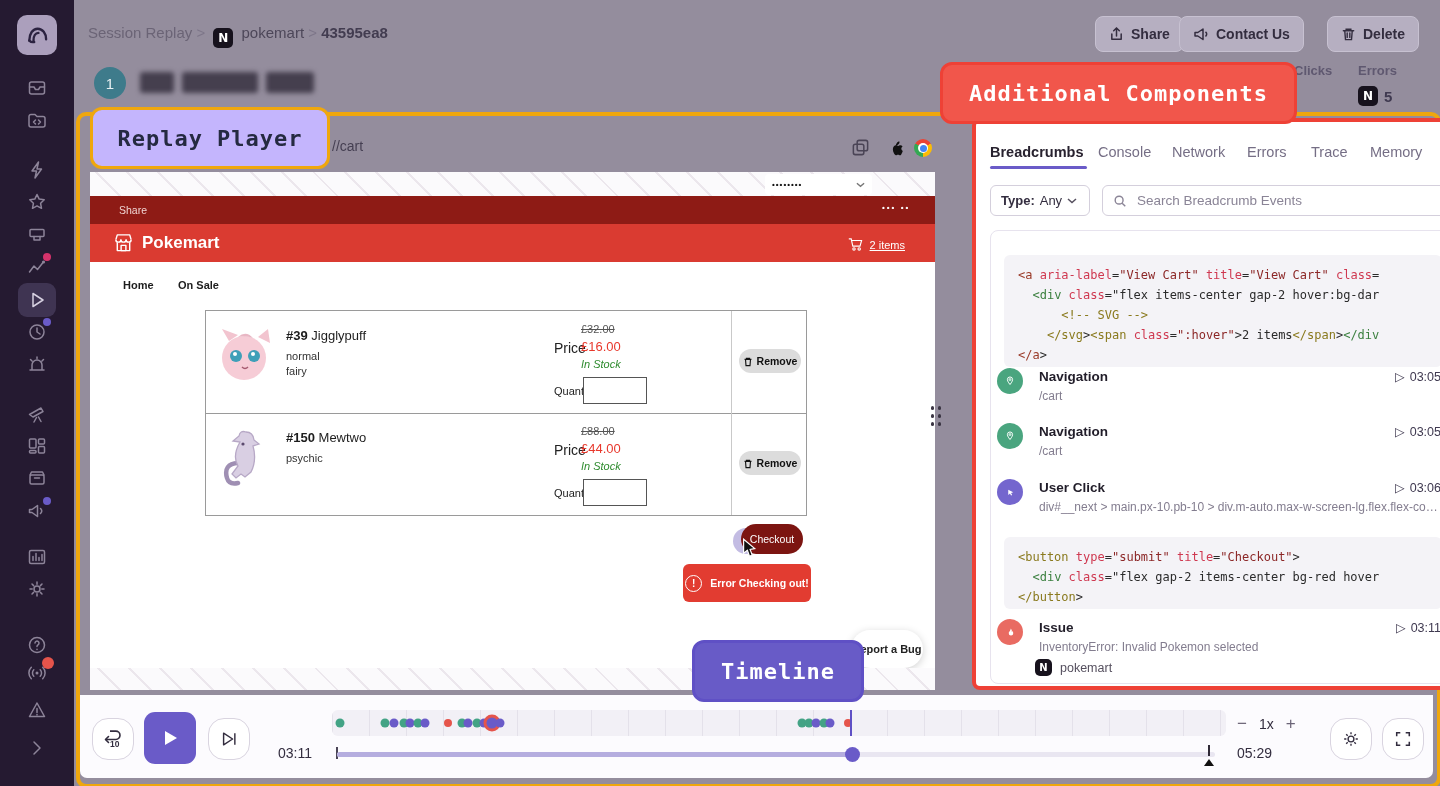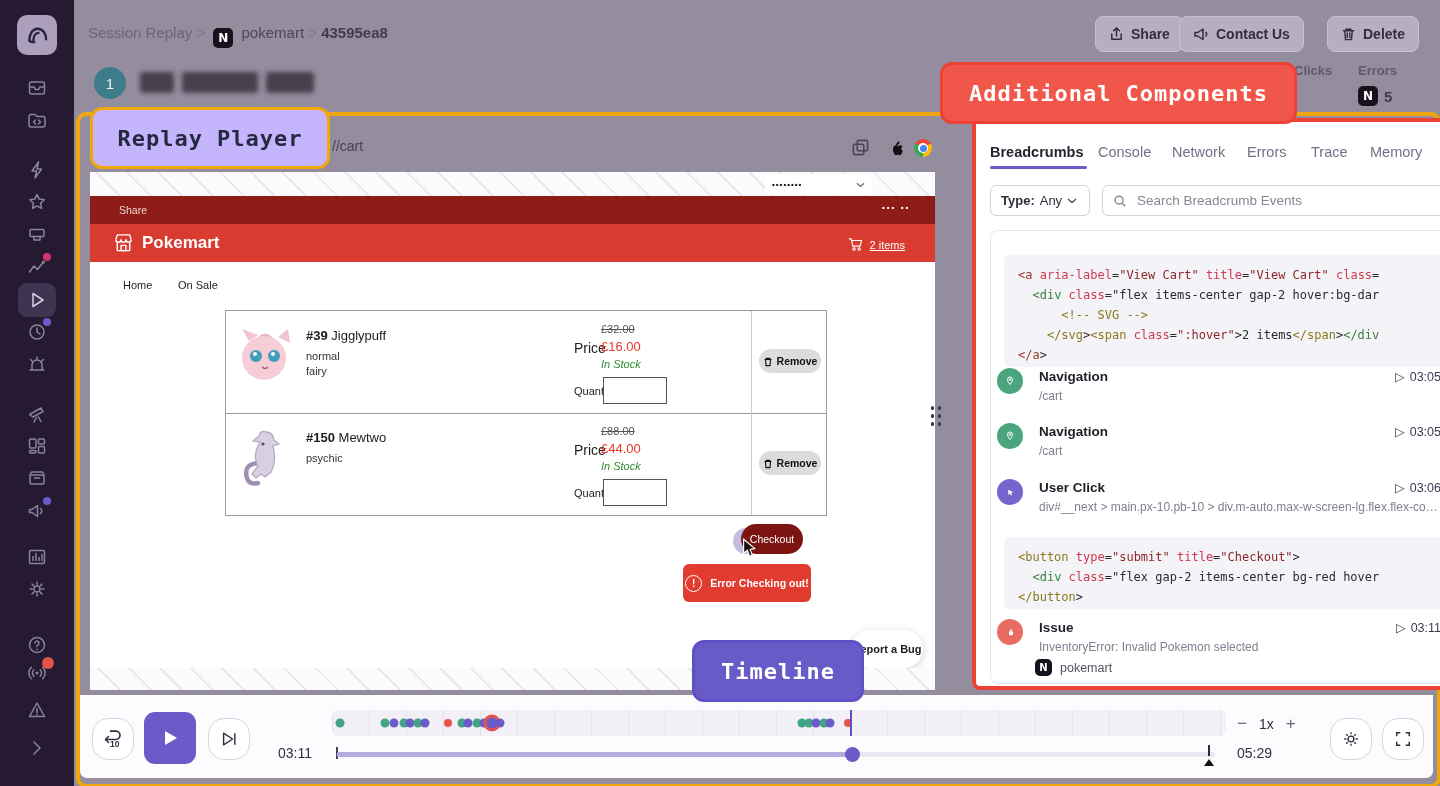--- a/index.html
+++ b/index.html
@@ -44,24 +44,24 @@
   .hatch{left:0;width:845px;height:24px;background:repeating-linear-gradient(45deg,#fbfafc 0 20px,#ece7ed 20px 22px)}
   #bar-about{left:0;top:24px;width:845px;height:28px;background:#8e1b15}
   #about-label{left:29px;top:8px;font-size:10.5px;color:#f0d4d2}
   #masked-select{left:675px;top:2px;width:107px;height:21px;background:#fff;border-radius:4px;
      display:flex;align-items:center;justify-content:space-between;padding:0 7px;box-sizing:border-box}
   #masked-select .dots{font-size:8px;letter-spacing:1px;color:#111;font-weight:700}
   #masked-menu{left:792px;top:7px;font-size:8px;letter-spacing:2px;color:#fff;font-weight:700}
   #bar-brand{left:0;top:52px;width:845px;height:38px;background:#da3b31;color:#fff}
   #brand-name{left:52px;top:9px;font-size:17px;font-weight:700;color:#fff}
   #cart-link{right:30px;top:13px;display:flex;gap:6px;align-items:center;color:#fff;font-size:11px;text-decoration:underline}
-  .shopnav{top:107px;font-size:11px;font-weight:400;color:#1d1d1d}
-
-  
-  #cart-table{left:135px;top:138px;width:600px;height:204px;border:1px solid #9a9a9a;background:#fff}
+  .shopnav{top:107px;font-size:11px;font-weight:700;color:#1d1d1d}
+
+  
+  #cart-table{left:115px;top:138px;width:600px;height:204px;border:1px solid #9a9a9a;background:#fff}
   .row-divider{left:0;top:102px;width:600px;height:1px;background:#9a9a9a}
   .col-divider{left:525px;top:0;width:1px;height:204px;background:#c9c9c9}
   .pkimg{left:10px;width:60px;height:60px}
   .pk-title{left:80px;font-size:13px;color:#1d1d1d}
   .pk-type{left:80px;font-size:11px;color:#333}
   .price-old{left:375px;font-size:11px;color:#555;text-decoration:line-through}
   .price-label{left:348px;font-size:14px;color:#222}
   .price-new{left:375px;font-size:13px;color:#e8382c;font-weight:500}
   .stock{left:375px;font-size:11px;color:#2e8b2e;font-style:italic}
   .qty-label{left:348px;font-size:11px;color:#222}

